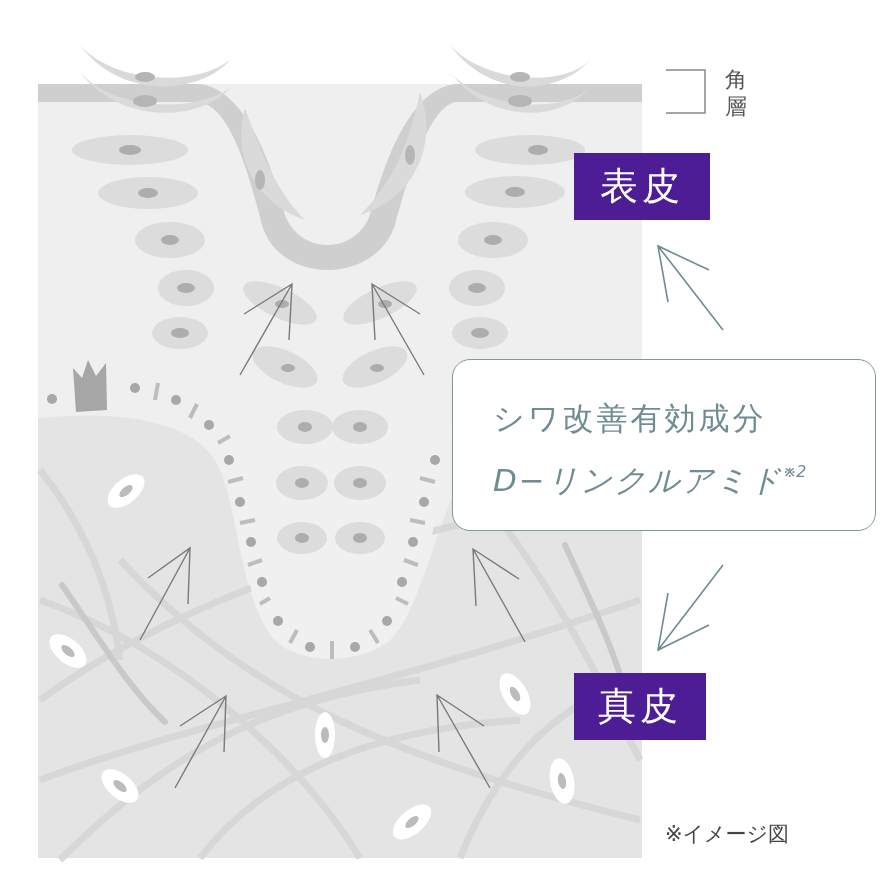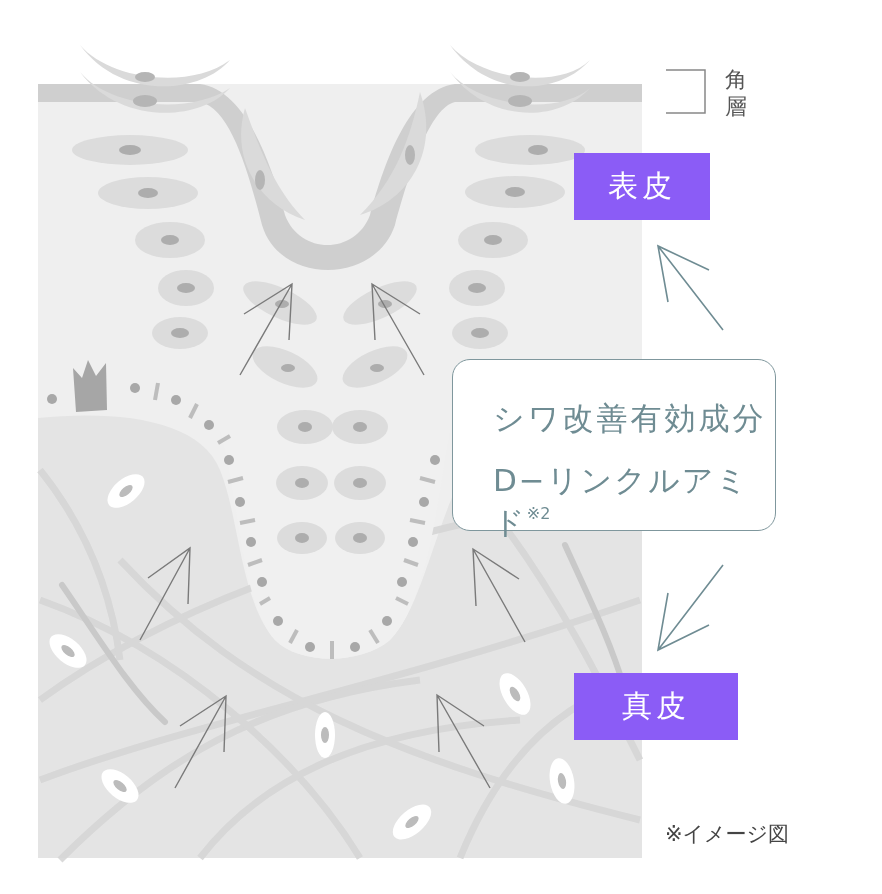--- a/index.html
+++ b/index.html
@@ -1,36 +1,36 @@
 <!DOCTYPE html>
 <html><head>
 <meta charset="utf-8">
 <style>
   html, body { margin: 0; padding: 0; background: #ffffff; }
   body { width: 882px; height: 894px; position: relative; overflow: hidden;
          font-family: "DejaVu Sans", "Liberation Sans", sans-serif; }
   #diagram { position: absolute; left: 0; top: 0; width: 882px; height: 894px; }
   .label-box {
-    position: absolute; background: #8b5cf6; color: #ffffff;
-    font-size: 30px; letter-spacing: 4px;
+    position: absolute; background: #4c1d95; color: #ffffff;
+    font-size: 38px; letter-spacing: 4px;
     display: flex; align-items: center; justify-content: center;
   }
   #label-epidermis { left: 574px; top: 153px; width: 136px; height: 67px; }
-  #label-dermis    { left: 574px; top: 673px; width: 164px; height: 67px; }
+  #label-dermis    { left: 574px; top: 673px; width: 132px; height: 67px; }
   #label-stratum {
     position: absolute; left: 723px; top: 66px; font-size: 22px; line-height: 27px;
     color: #555555; width: 26px; text-align: center;
   }
   #callout {
-    position: absolute; left: 452px; top: 359px; width: 324px; height: 172px;
+    position: absolute; left: 452px; top: 359px; width: 424px; height: 172px;
     background: #ffffff; border: 1.5px solid #7f979d; border-radius: 18px;
     box-sizing: border-box; color: #6f8c93;
   }
   #callout-line1 { position: absolute; left: 40px; top: 38px; font-size: 31px; letter-spacing: 3px; }
-  #callout-line2 { position: absolute; left: 40px; top: 100px; font-size: 31px; letter-spacing: 2px; }
+  #callout-line2 { position: absolute; left: 40px; top: 100px; font-size: 31px; letter-spacing: 2px; font-style: italic; }
   #callout-note { font-size: 16px; vertical-align: top; position: relative; top: 2px; letter-spacing: 0; }
   #image-note { position: absolute; left: 665px; top: 820px; font-size: 21px; color: #444444; text-align: right; }
 </style>
 </head>
 <body>
 
 <svg id="diagram" viewBox="0 0 882 894" xmlns="http://www.w3.org/2000/svg">
 
   <rect x="38" y="84" width="604" height="774" fill="#efefef"></rect>
 

